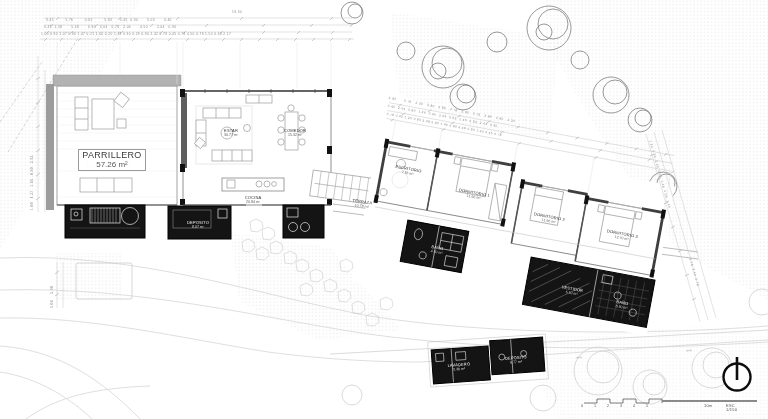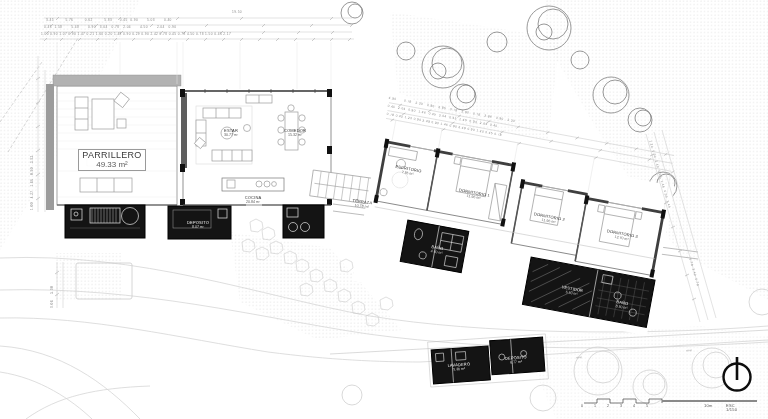--- a/index.html
+++ b/index.html
@@ -338,21 +338,21 @@
     <path d="M584,403 h13 v-4 h13 v4 h13 v-4 h13 v4 h13 v-4 h13 v4" stroke="#555" stroke-width="0.8"></path>
     <path d="M662,401 H757" stroke="#8a8a8a" stroke-width="2"></path>
   </g>
 
   <g>
     <circle cx="737" cy="377" r="13.5" fill="rgba(255,255,255,.9)" stroke="#0d0d0d" stroke-width="2.4"></circle>
     <path d="M737,357 V380" stroke="#0d0d0d" stroke-width="2.6"></path>
   </g>
 </svg>
 
-<div class="lbl boxed" style="left:62px;top:149px;text-align:center;"><span class="inner"><span class="nm">PARRILLERO</span><span class="ar">49.33 m²</span></span></div>
+<div class="lbl boxed" style="left:62px;top:149px;text-align:center;"><span class="inner"><span class="nm">PARRILLERO</span><span class="ar">57.26 m²</span></span></div>
 <div class="lbl" style="left:181px;top:123px;transform:scale(.45);">
       <span class="nm">ESTAR</span>
       <span class="ar">30.77 m²</span>
     </div>
 <div class="lbl" style="left:245px;top:123px;transform:scale(.45);">
       <span class="nm">COMEDOR</span>
       <span class="ar">15.32 m²</span>
     </div>
 <div class="lbl" style="left:203px;top:190px;transform:scale(.45);">
       <span class="nm">COCINA</span>

